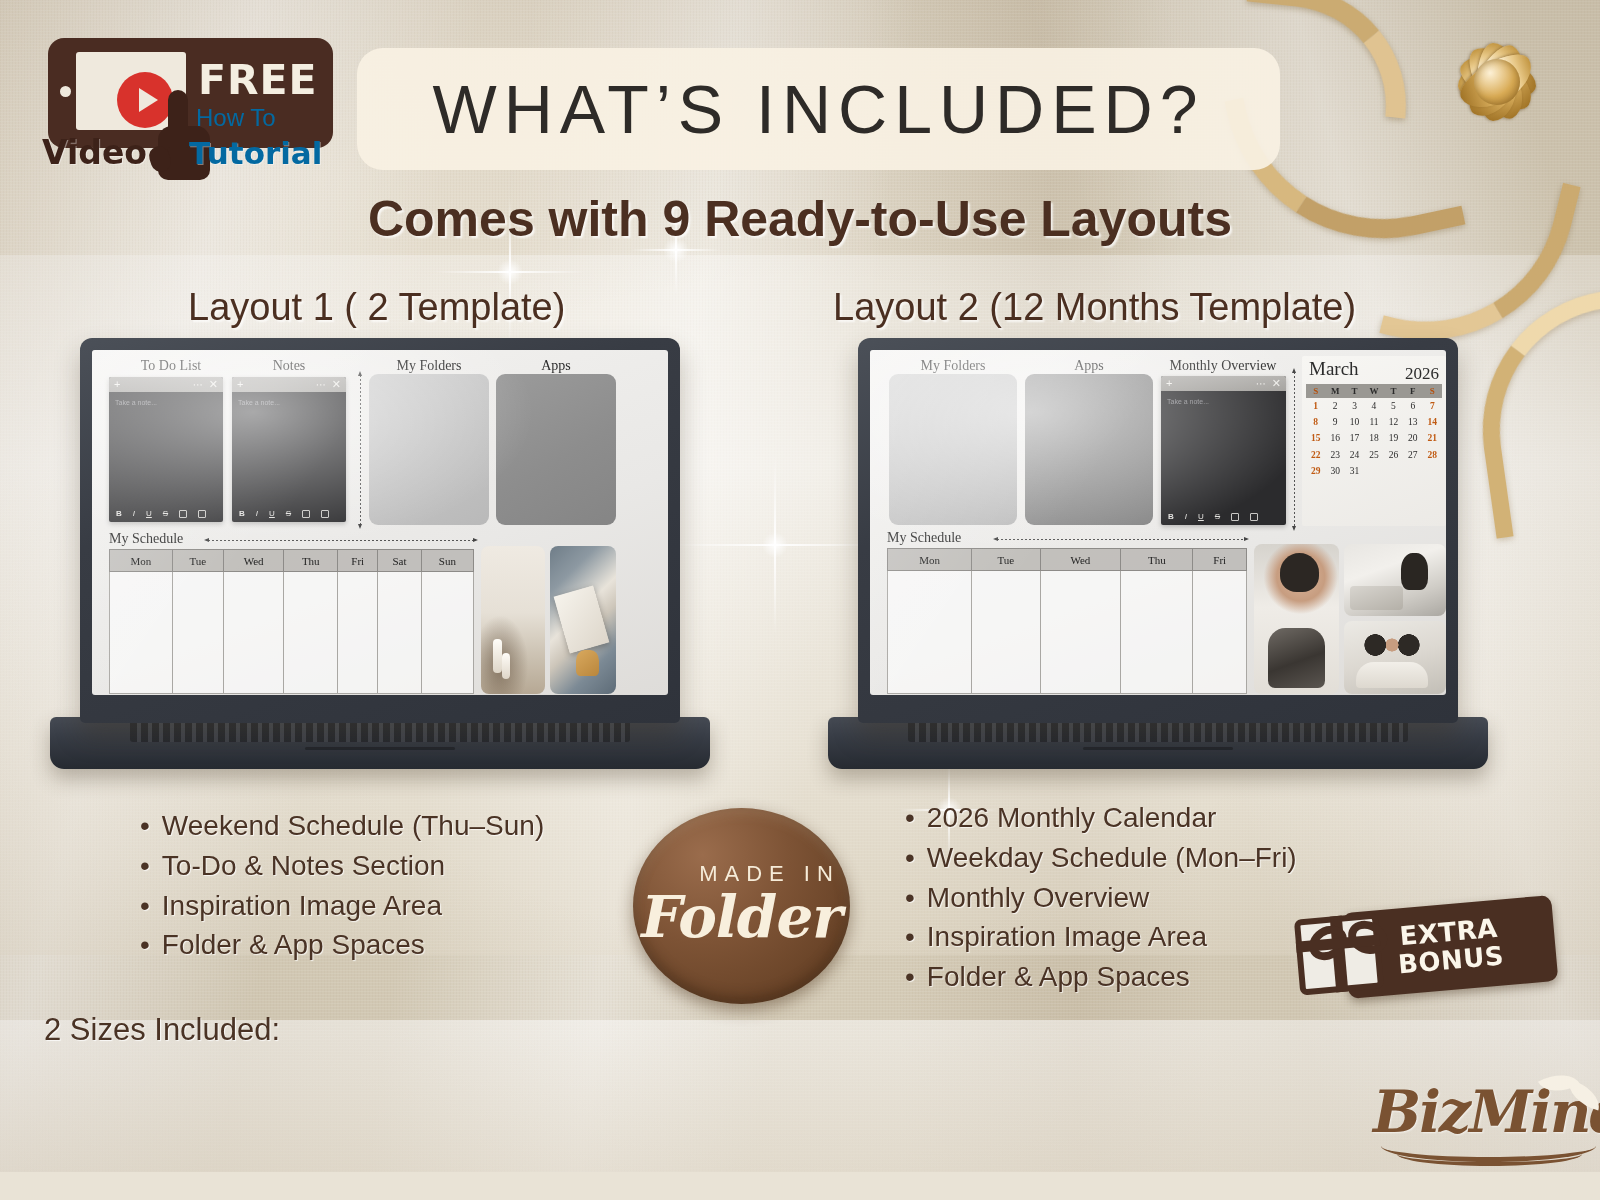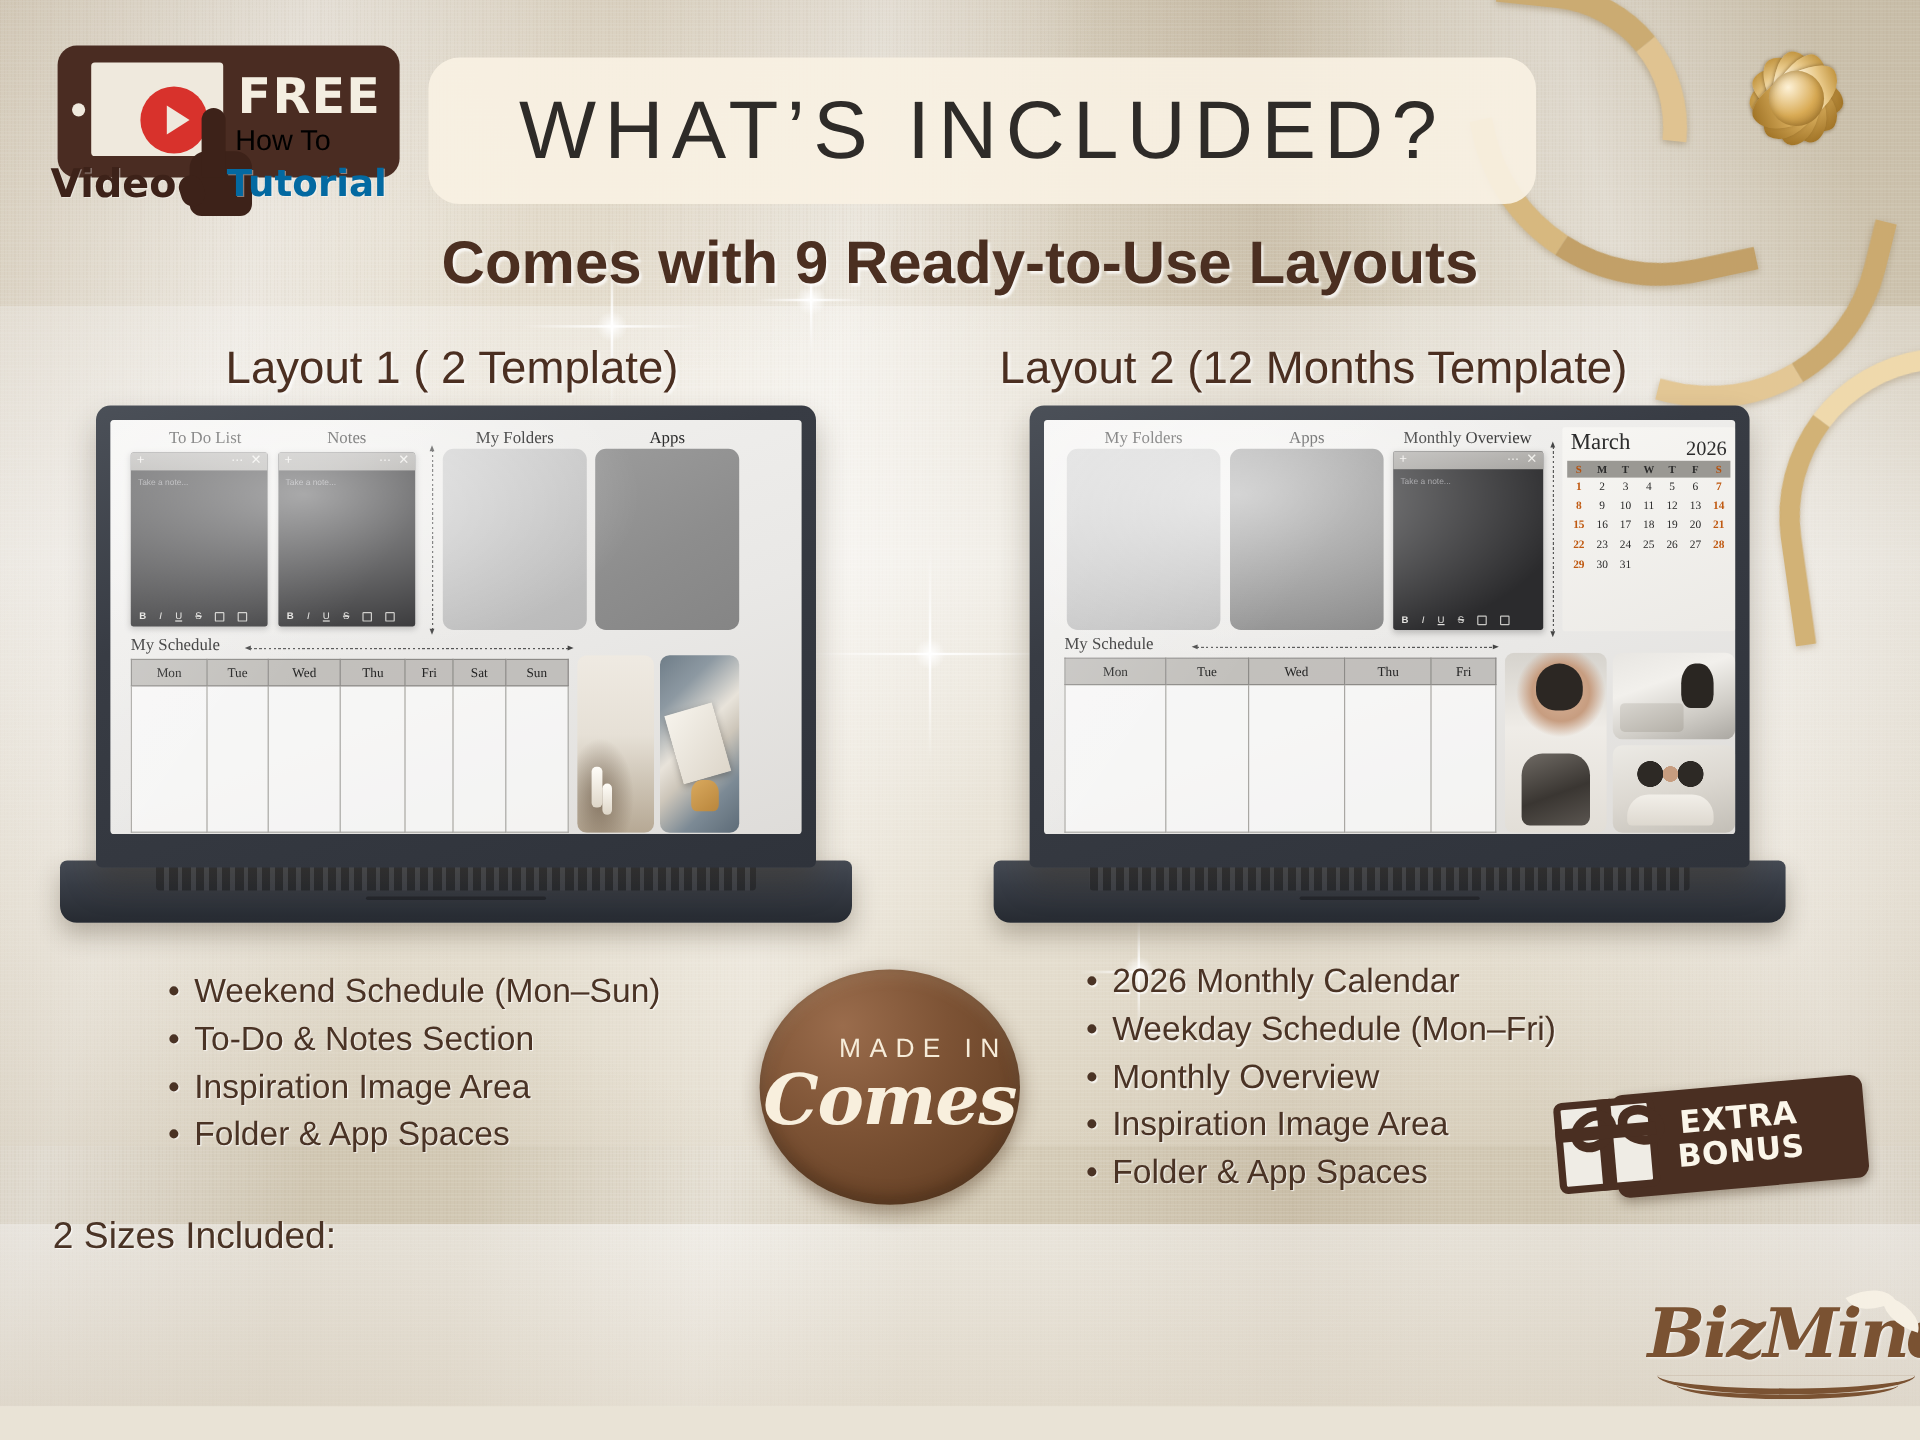--- a/index.html
+++ b/index.html
@@ -112,21 +112,21 @@
     display:block; width:0;height:0;
     border-left:19px solid #efe9dd; border-top:12px solid transparent; border-bottom:12px solid transparent;
     margin-left:6px;
   }
   .tut-free{
     position:absolute; left:160px; top:30px; color:#f4eee1;
     font-size:41px; font-weight:700; letter-spacing:1px; line-height:1;
     font-family:"DejaVu Sans", sans-serif;
   }
   .tut-howto{
-    position:absolute; left:158px; top:76px; color:#000000;
+    position:absolute; left:158px; top:76px; color:#0369a1;
     font-size:24px; font-weight:400; line-height:1;
     font-family:"Liberation Sans", sans-serif;
   }
   .tut-video{
     position:absolute; left:4px; top:106px; color:#3d2219;
     font-size:33px; font-weight:700; line-height:1;
     text-shadow:1px 1px 0 rgba(255,255,255,.4);
     font-family:"DejaVu Sans", sans-serif;
   }
   .tut-tutorial{
@@ -751,37 +751,37 @@
         </table>
 
         <div class="photo ph-girl" style="left:384px;top:194px;width:85px;height:150px;"></div>
         <div class="photo ph-desk" style="left:474px;top:194px;width:102px;height:72px;"></div>
         <div class="photo ph-family" style="left:474px;top:271px;width:102px;height:73px;"></div>
       </div>
     </div>
   </div>
 
   <ul class="blist left">
-    <li>Weekend Schedule (Mon–Sun)</li>
+    <li>Weekend Schedule (Thu–Sun)</li>
     <li>To-Do &amp; Notes Section</li>
     <li>Inspiration Image Area</li>
     <li>Folder &amp; App Spaces</li>
   </ul>
 
   <ul class="blist right">
     <li>2026 Monthly Calendar</li>
     <li>Weekday Schedule (Mon–Fri)</li>
     <li>Monthly Overview</li>
     <li>Inspiration Image Area</li>
     <li>Folder &amp; App Spaces</li>
   </ul>
 
   <div class="canva">
     <div class="madein">MADE IN</div>
-    <div class="cname">Comes</div>
+    <div class="cname">Folder</div>
   </div>
 
   <div class="bonus">
     <div class="plaque">
       <span>EXTRA</span>
       <span>BONUS</span>
     </div>
     <div class="box">
       <div class="bw l"></div>
         <div class="bw r"></div>

